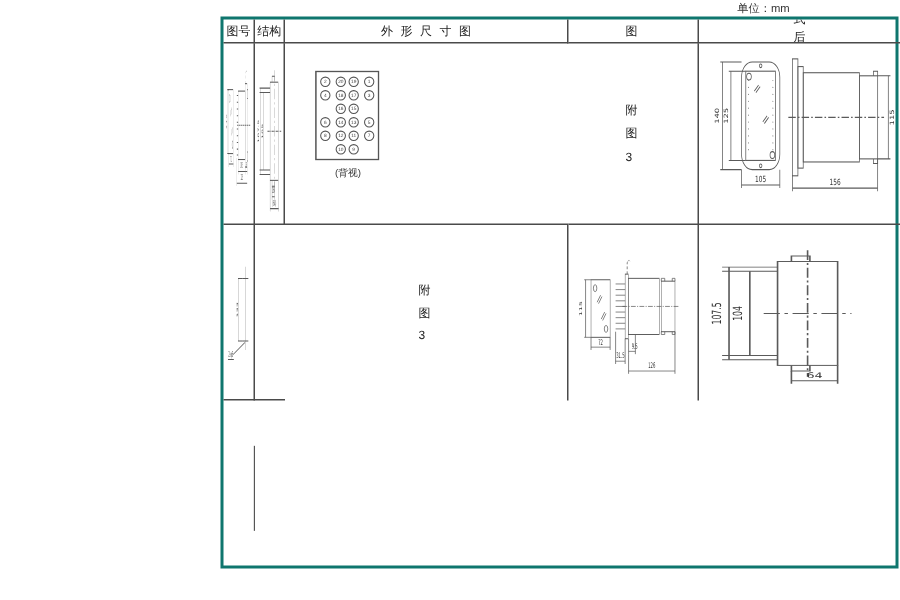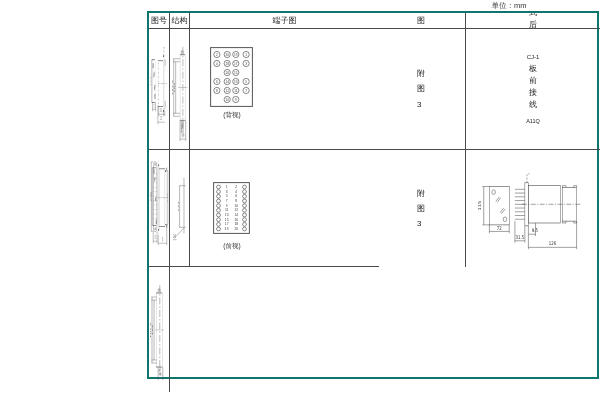--- a/index.html
+++ b/index.html
@@ -33,21 +33,21 @@
 </head>
 <body>
 
 <div id="screen">
   <div id="unit">单位：mm</div>
 
   <div id="tbl">
 
     <div class="c hd">图号</div>
     <div class="c hd">结构</div>
-    <div class="c hd nr">端子图</div>
+    <div class="c hd sp">外形尺寸图</div>
 
     <div class="c figc">
       <div class="fig">附图3</div>
     </div>
     <div class="c">
       <div class="structc">
         <div class="mp">CJ-1</div>
         <div class="cn">嵌入式后接线</div>
         <div class="mdl">A11K</div>
       </div>
@@ -149,27 +149,20 @@
           <circle cx="25.8" cy="52.5" r="3.1" fill="none" stroke="#555" stroke-width="0.7"></circle>
           <text x="25.8" y="52.5" font-size="3.2" fill="#444" text-anchor="middle" dominant-baseline="central">9</text>
         </svg>
       <div class="cap" style="left:12px;top:82px;width:60px">(背视)</div>
     </div>
 
     <div class="c figc">
       <div class="fig">附图3</div>
     </div>
     <div class="c">
-      <div class="structc">
-        <div class="mp">CJ-1</div>
-        <div class="cn">板前接线</div>
-        <div class="mdl">A11Q</div>
-      </div>
-    </div>
-    <div class="c">
       <svg class="draw" viewBox="0 0 189 117" preserveAspectRatio="none">
         <g>
           <rect x="40" y="12" width="36" height="70" rx="10"></rect>
           <rect x="44" y="18" width="28" height="58"></rect>
           <circle cx="47" cy="21.5" r="2.2"></circle>
             <circle cx="69" cy="72.5" r="2.2"></circle>
           <circle cx="58" cy="14.5" r="1.2"></circle>
             <circle cx="58" cy="79.5" r="1.2"></circle>
           <path class="dot" d="M46.5,24 V71"></path>
             <path class="dot" d="M69.5,24 V71"></path>

